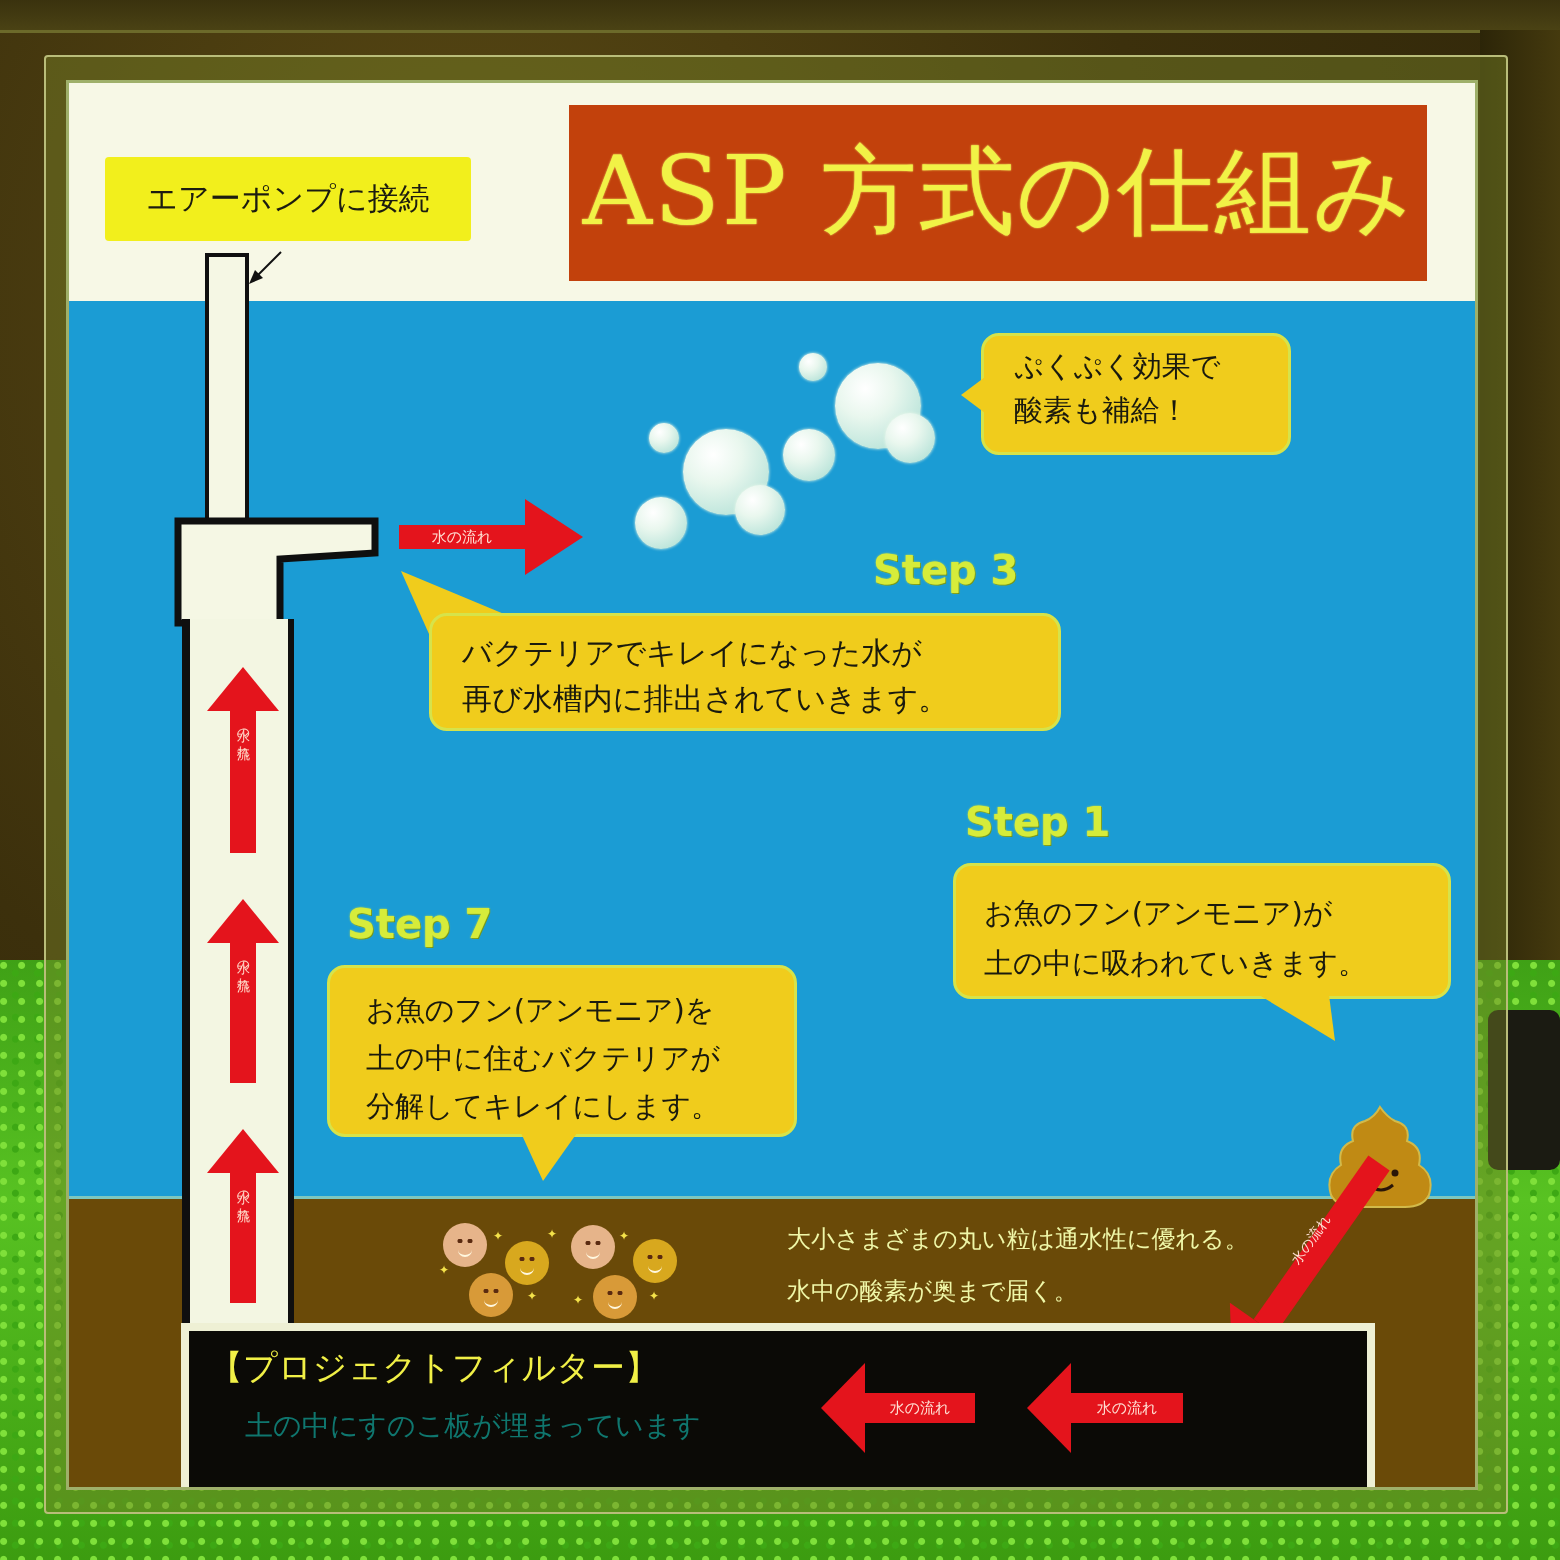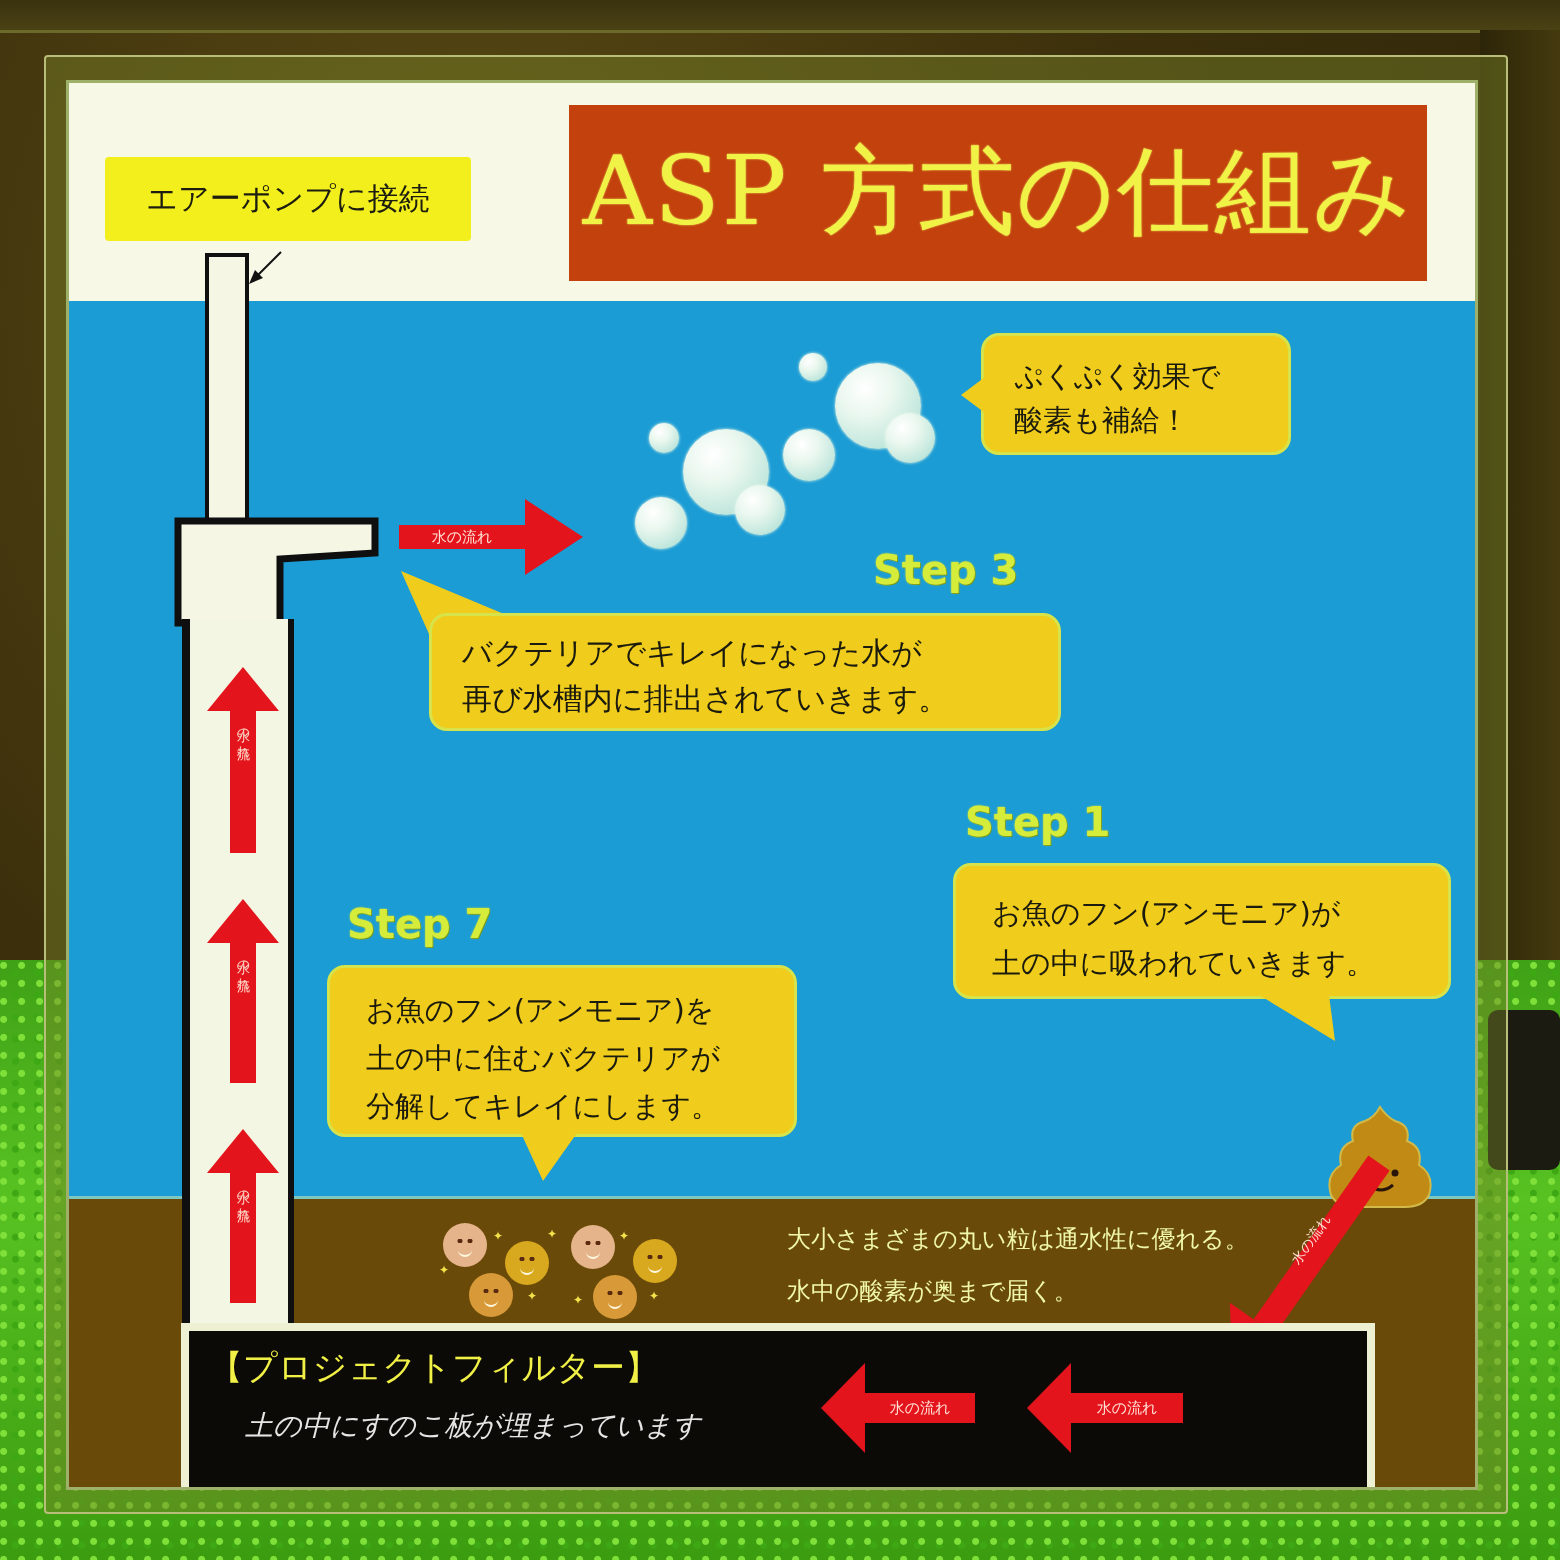--- a/index.html
+++ b/index.html
@@ -69,21 +69,21 @@
   .particles { position:absolute; left:370px; top:1130px; width:270px; height:110px; }
   .particle { position:absolute; width:44px; height:44px; border-radius:50%; }
   .particle .eyes { position:absolute; left:12px; top:16px; width:20px; height:4px;
     background:radial-gradient(circle,#5a2a10 0 2px,transparent 3px) 0 0/10px 4px repeat-x; }
   .particle .mouth { position:absolute; left:15px; top:25px; width:14px; height:7px; border-bottom:2px solid #fff8e0; border-radius:0 0 10px 10px; }
   .sparkle { position:absolute; color:#f4e24a; font-size:12px; }
 
   .filter-box { position:absolute; left:112px; top:1240px; width:1194px; height:176px; background:#0b0a06;
     border:8px solid #eef0d4; box-sizing:border-box; }
   .filter-title { position:absolute; left:20px; top:14px; color:#f1f046; font-size:34px; }
-  .filter-sub { position:absolute; left:56px; top:76px; color:#e5e5e5; font-size:28px;font-style:italic; }
+  .filter-sub { position:absolute; left:56px; top:76px; color:#0f766e; font-size:28px; }
 
   .poop { position:absolute; left:1256px; top:1020px; width:110px; height:110px; }
 </style>
 </head>
 <body>
 
 <div class="bg-top-shelf"></div>
 <div class="bg-right-dark"></div>
 <div class="bg-grass"></div>
 <div class="bg-clip"></div>
@@ -144,39 +144,39 @@
     <div class="bubble" style="left:730px; top:270px; width:28px; height:28px;"></div>
     <div class="bubble" style="left:766px; top:280px; width:86px; height:86px;"></div>
     <div class="bubble" style="left:816px; top:330px; width:50px; height:50px;"></div>
     <div class="bubble" style="left:580px; top:340px; width:30px; height:30px;"></div>
     <div class="bubble" style="left:614px; top:346px; width:86px; height:86px;"></div>
     <div class="bubble" style="left:666px; top:402px; width:50px; height:50px;"></div>
     <div class="bubble" style="left:714px; top:346px; width:52px; height:52px;"></div>
     <div class="bubble" style="left:566px; top:414px; width:52px; height:52px;"></div>
   </div>
 
-  <div class="bubble-box" style="left:912px; top:250px; width:310px; height:122px; padding:18px 0 0 30px; font-size:29px; line-height:44px;">
+  <div class="bubble-box" style="left:912px; top:250px; width:310px; height:122px; padding:8px 0 0 30px; font-size:29px; line-height:44px;">
     <span class="line">ぷくぷく効果で</span>
     <span class="line">酸素も補給！</span>
   </div>
   <svg style="position:absolute; left:892px; top:294px;" width="24" height="36" viewBox="0 0 24 36">
       <polygon points="24,0 0,18 24,36" fill="#f0cc1c"></polygon>
     </svg>
 
   <div class="step" style="left:804px; top:464px;">Step 3</div>
   <svg style="position:absolute; left:332px; top:488px;" width="120" height="90" viewBox="0 0 120 90">
       <polygon points="0,0 40,90 120,50" fill="#f0cc1c"></polygon>
     </svg>
   <div class="bubble-box" style="left:360px; top:530px; width:632px; height:118px; padding:14px 0 0 30px; font-size:30px; line-height:46px;">
     <span class="line">バクテリアでキレイになった水が</span>
     <span class="line">再び水槽内に排出されていきます。</span>
   </div>
 
   <div class="step" style="left:896px; top:716px;">Step 1</div>
-  <div class="bubble-box" style="left:884px; top:780px; width:498px; height:136px; padding:22px 0 0 36px; font-size:29px; line-height:50px;">
+  <div class="bubble-box" style="left:884px; top:780px; width:498px; height:136px; padding:22px 0 0 28px; font-size:29px; line-height:50px;">
     <span class="line">お魚のフン(アンモニア)が</span>
     <span class="line">土の中に吸われていきます。</span>
   </div>
   <svg style="position:absolute; left:1190px; top:912px;" width="80" height="48" viewBox="0 0 80 48">
       <polygon points="0,0 70,0 76,46" fill="#f0cc1c"></polygon>
     </svg>
 
   <div class="step" style="left:278px; top:818px;">Step 7</div>
   <div class="bubble-box" style="left:258px; top:882px; width:470px; height:172px; padding:18px 0 0 36px; font-size:29px; line-height:48px;">
     <span class="line">お魚のフン(アンモニア)を</span>

